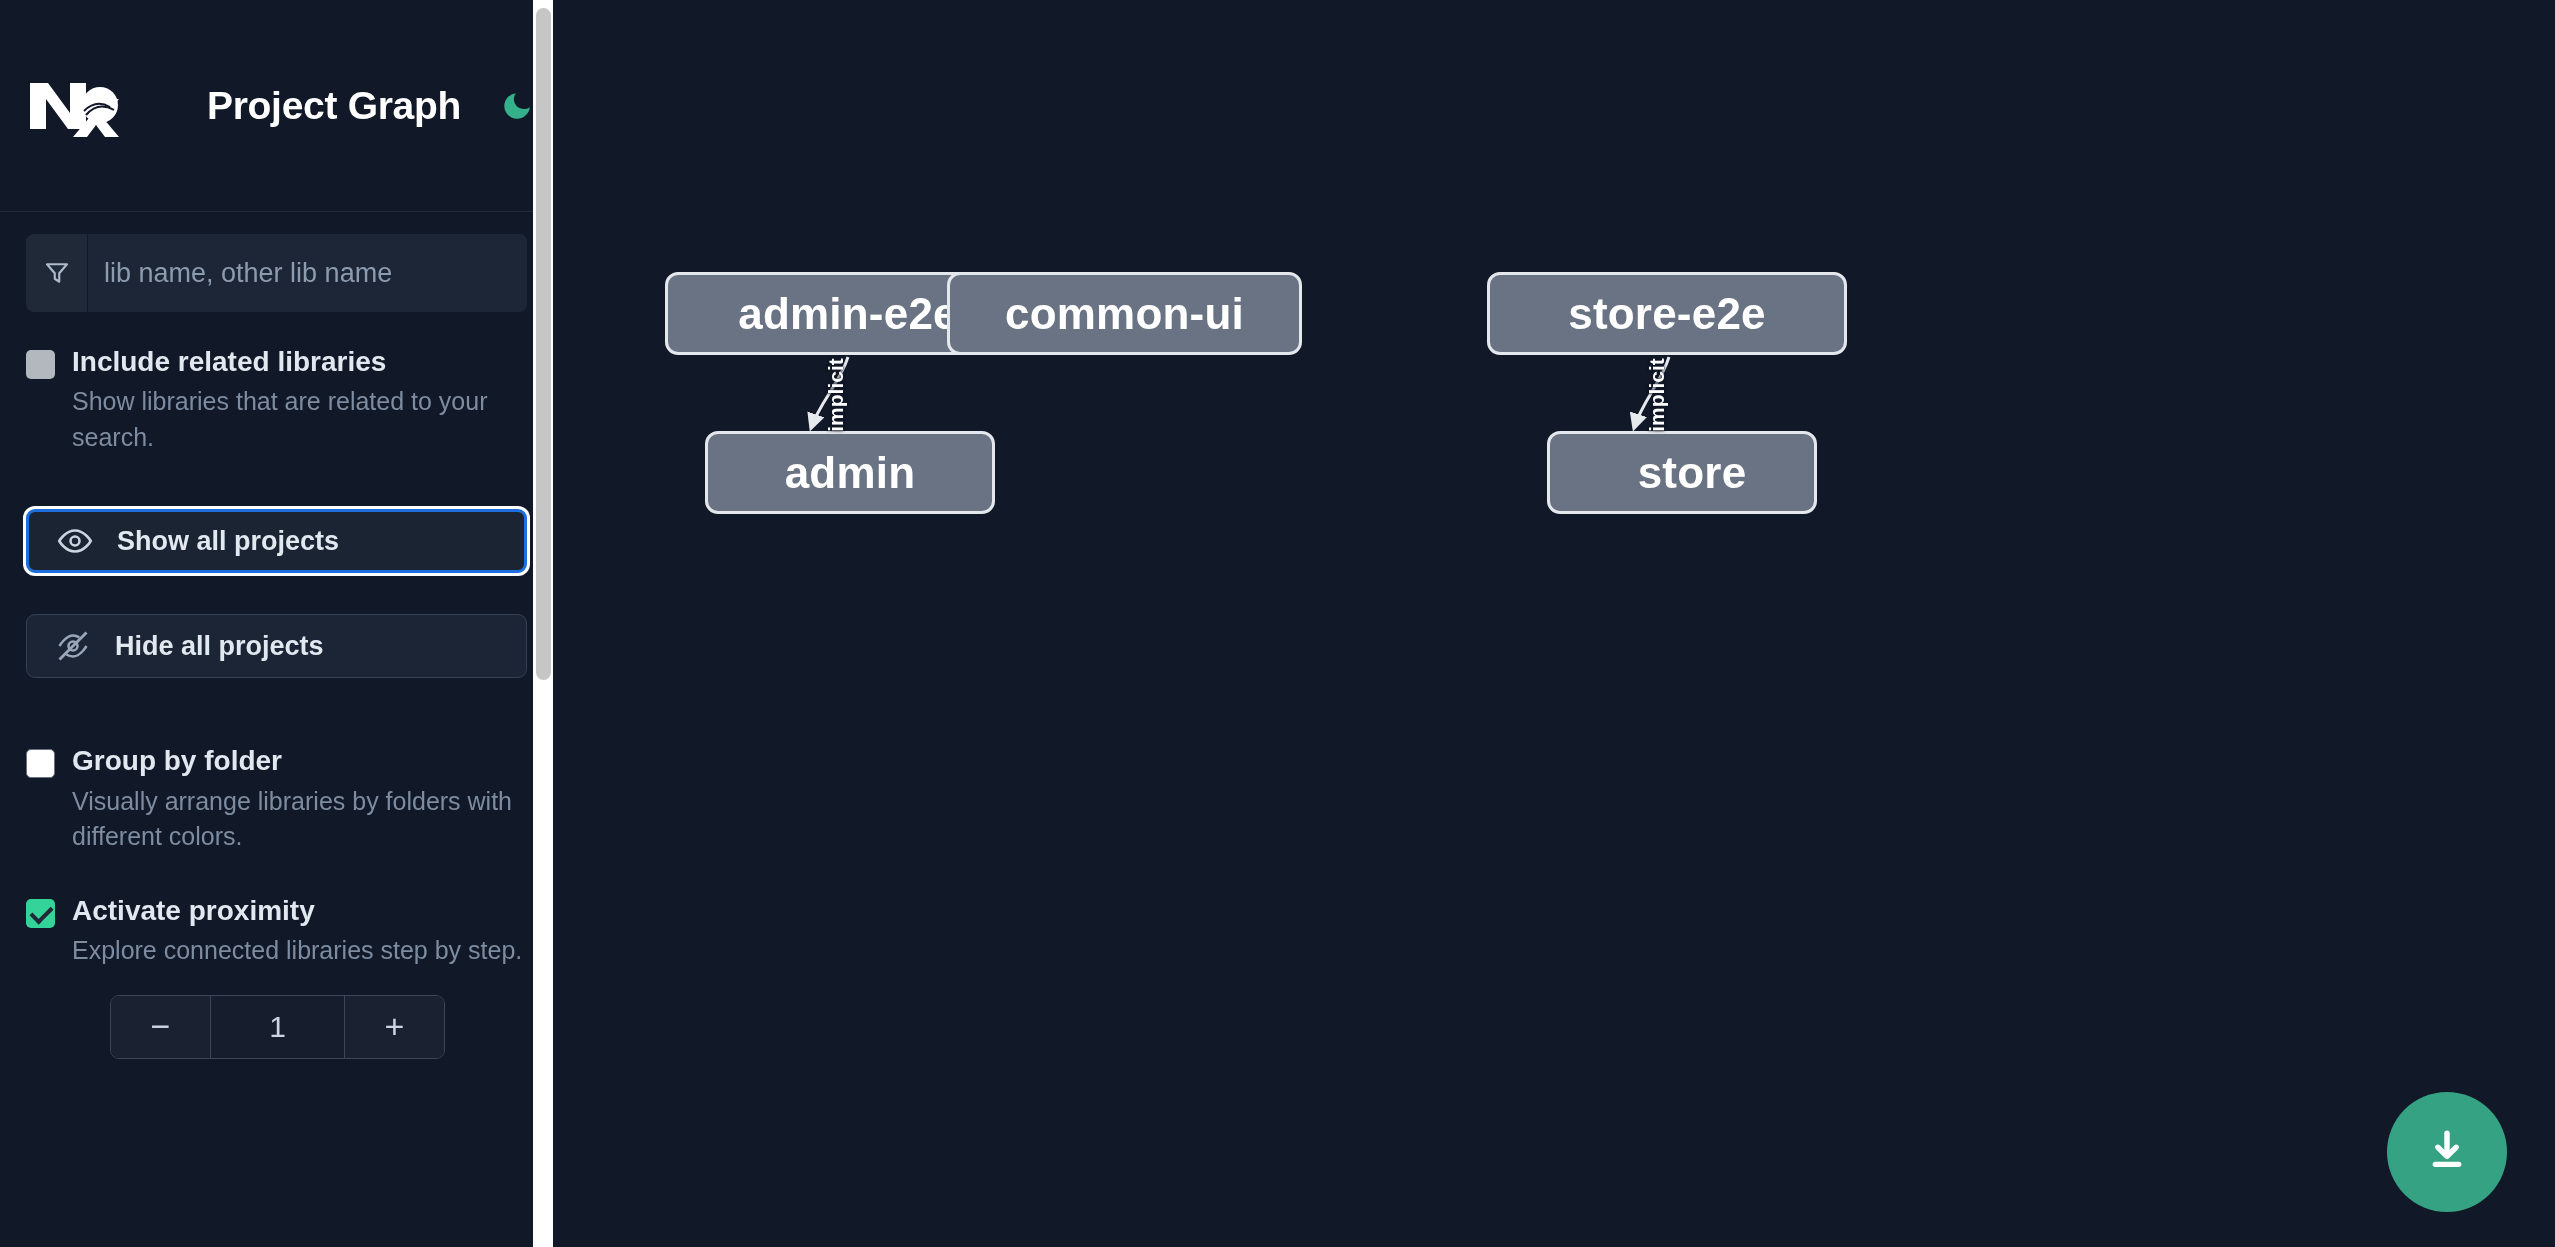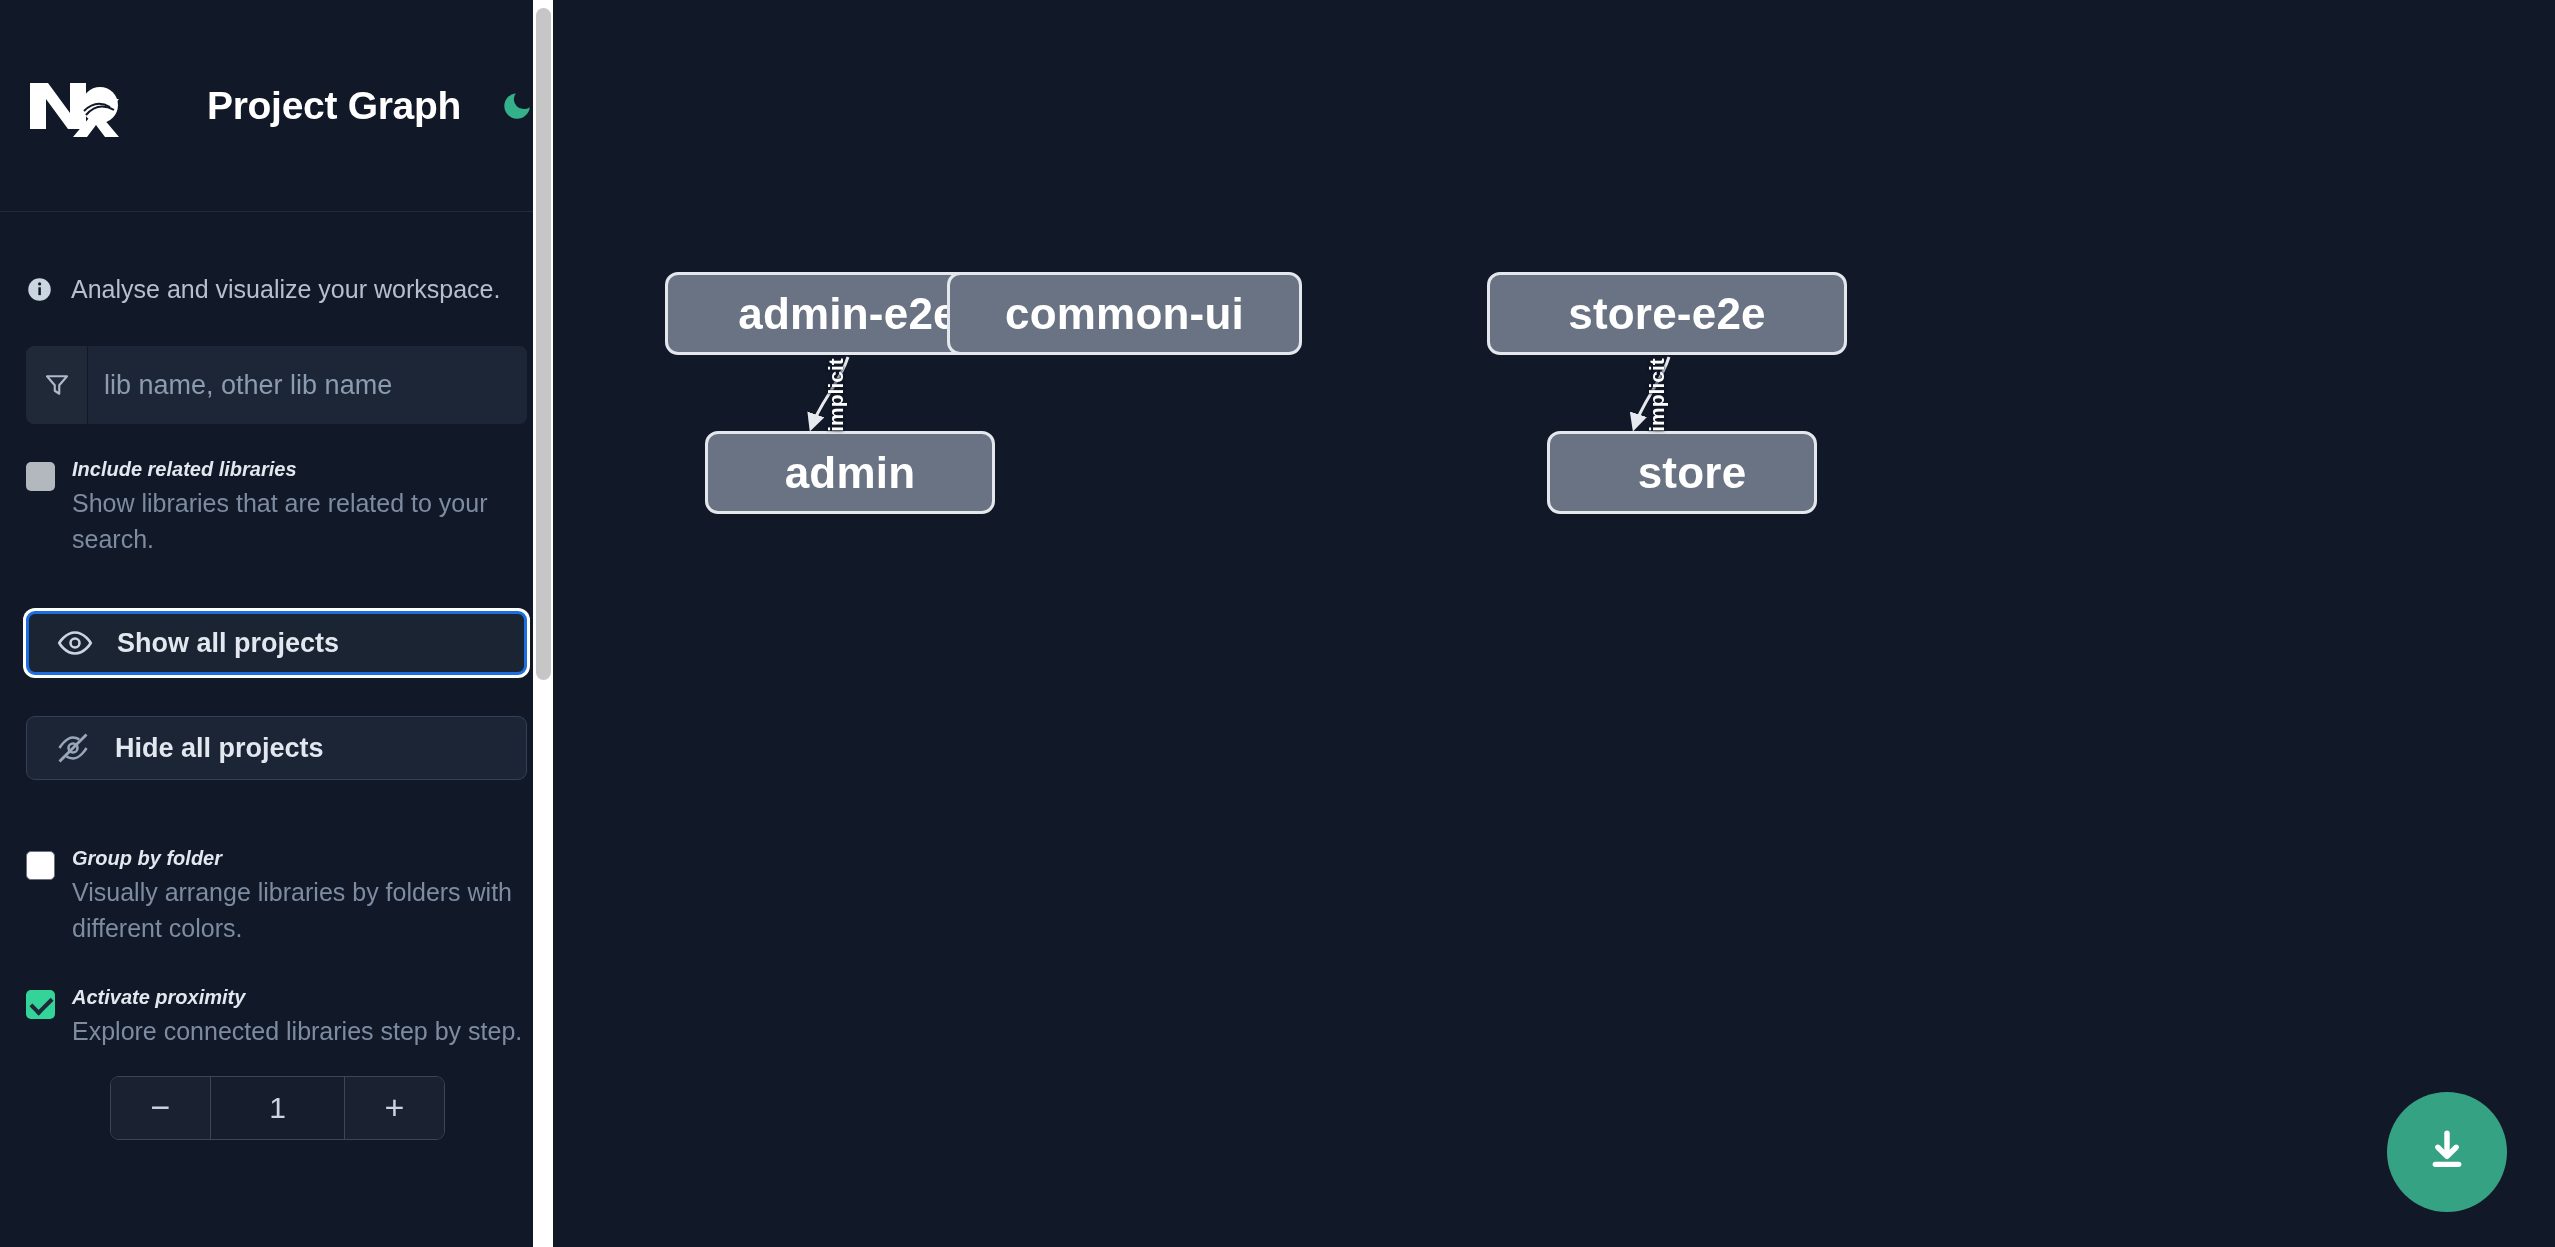--- a/index.html
+++ b/index.html
@@ -101,23 +101,22 @@
     content: "";
     position: absolute;
     left: 9px; top: 3px;
     width: 9px; height: 17px;
     border: solid #1f2937;
     border-width: 0 4px 4px 0;
     transform: rotate(45deg);
   }
   .opt-texts { flex: 1; min-width: 0; }
   .opt-title {
-    color: #e2e8f0; font-size: 20px; font-weight: 700;
+    color: #e2e8f0; font-size: 28px; font-weight: 700;
     line-height: 1.3;
-    font-style: italic;
   }
   .opt-desc {
     color: #7d8ca1; font-size: 25px; line-height: 1.42;
     margin-top: 4px;
     max-width: 470px;
   }
 
   .big-btn {
     margin: 8px 26px;
     height: 64px;
@@ -244,30 +243,20 @@
           </svg>
         </span>
         <span class="brand-title">Project Graph</span>
         <button class="moon-btn">
           <svg viewBox="0 0 24 24" width="34" height="34">
             <path fill="#34b08a" d="M21 12.8A9 9 0 1 1 11.2 3a7 7 0 0 0 9.8 9.8z"></path>
           </svg>
         </button>
       </div>
 
-      <div class="blurb">
-        <span class="blurb-icon">
-          <svg viewBox="0 0 24 24" width="27" height="27">
-            <circle cx="12" cy="12" r="10" fill="#cbd5e1"></circle>
-            <rect x="11" y="10" width="2.2" height="7" fill="#111827"></rect>
-            <circle cx="12.1" cy="7" r="1.4" fill="#111827"></circle>
-          </svg>
-        </span>
-        <span class="blurb-text">Analyse and visualize your workspace.</span>
-      </div>
 
       <div class="search-wrap">
         <span class="search-icon-box">
           <svg viewBox="0 0 24 24" width="30" height="30">
             <path fill="none" stroke="#aebacb" stroke-width="1.7" stroke-linejoin="round" d="M4 5h16l-6.2 7.2V19l-3.6-2.4v-4.4z"></path>
           </svg>
         </span>
         <input class="search-input" type="text" placeholder="lib name, other lib name" style="">
       </div>
 

